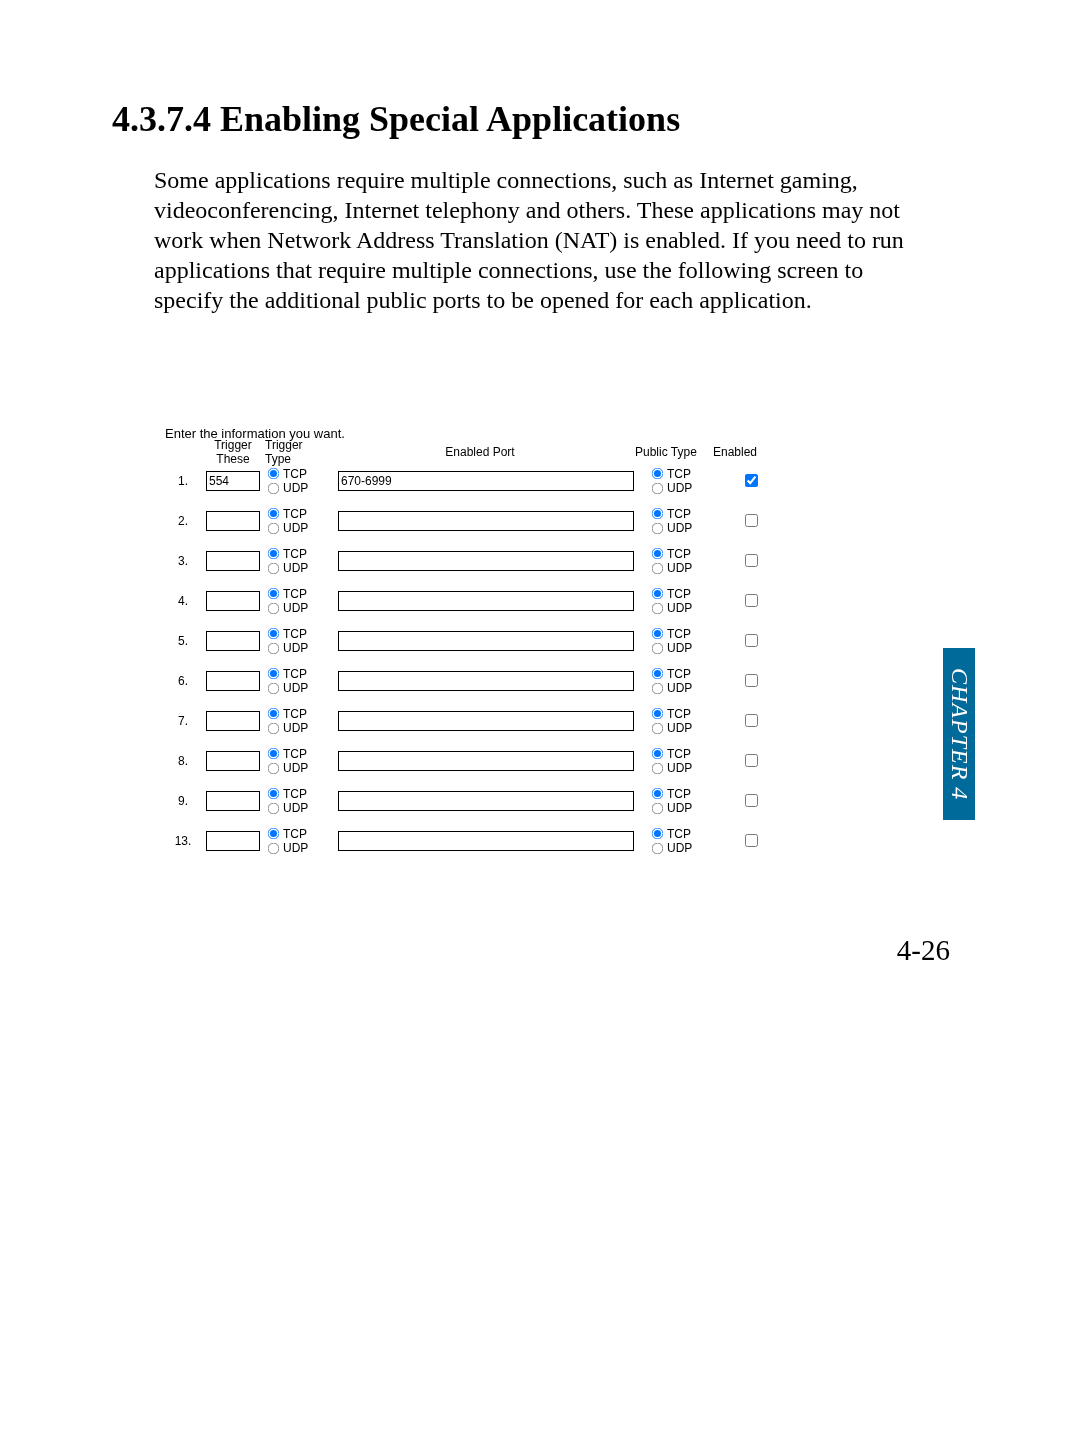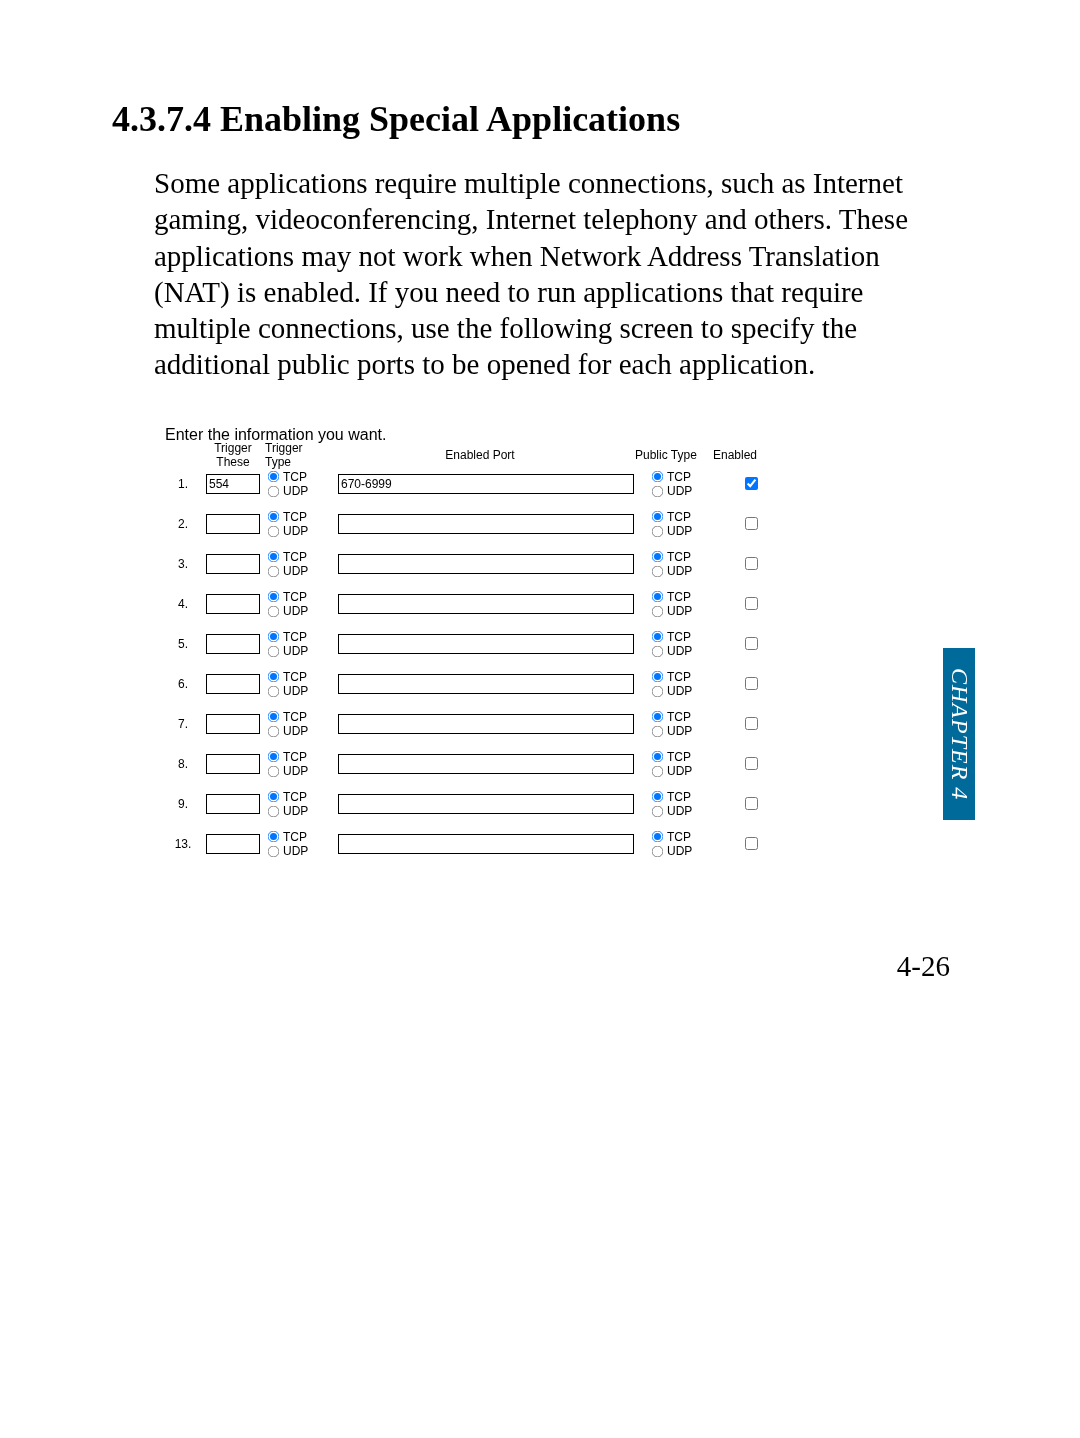--- a/index.html
+++ b/index.html
@@ -26,21 +26,21 @@
     font-size: 36px;
     font-weight: bold;
   }
 
   
   .body-para {
     position: absolute;
     left: 154px;
     top: 165px;
     width: 755px;
-    font-size: 29px;
+    font-size: 24px;
     line-height: 1.25;
   }
 
   
   .panel {
     position: absolute;
     left: 165px;
     top: 426px;
     width: 672px;
     height: 555px;
@@ -54,21 +54,21 @@
   .crumb {
     font-size: 12px;
     font-weight: bold;
     margin-bottom: 14px;
   }
   .crumb-link { color: #0033cc; }
   .crumb-sep  { color: #0033cc; font-weight: bold; }
   .crumb-current { color: #0033cc; }
 
   .intro-line {
-    font-size: 16px;
+    font-size: 13px;
     margin-bottom: 2px;
   }
 
   
   .hdr-row, .data-row {
     display: flex;
     align-items: center;
   }
   .hdr-row {
     height: 18px;
@@ -173,21 +173,21 @@
   .chapter-tab-inner {
     writing-mode: vertical-rl;
     text-orientation: mixed;
     letter-spacing: 1px;
   }
 
   
   .page-num {
     position: absolute;
     right: 130px;
-    bottom: 140px;
+    bottom: 156px;
     font-size: 29px;
     font-family: "Times New Roman", serif;
   }
 
   .radio-col-tt { width: 64px; display:flex; justify-content:flex-start; padding-left: 2px;}
   .radio-col-pt { width: 70px; display:flex; justify-content:flex-start; padding-left: 10px;}
 
 </style>
 </head>
 <body>

